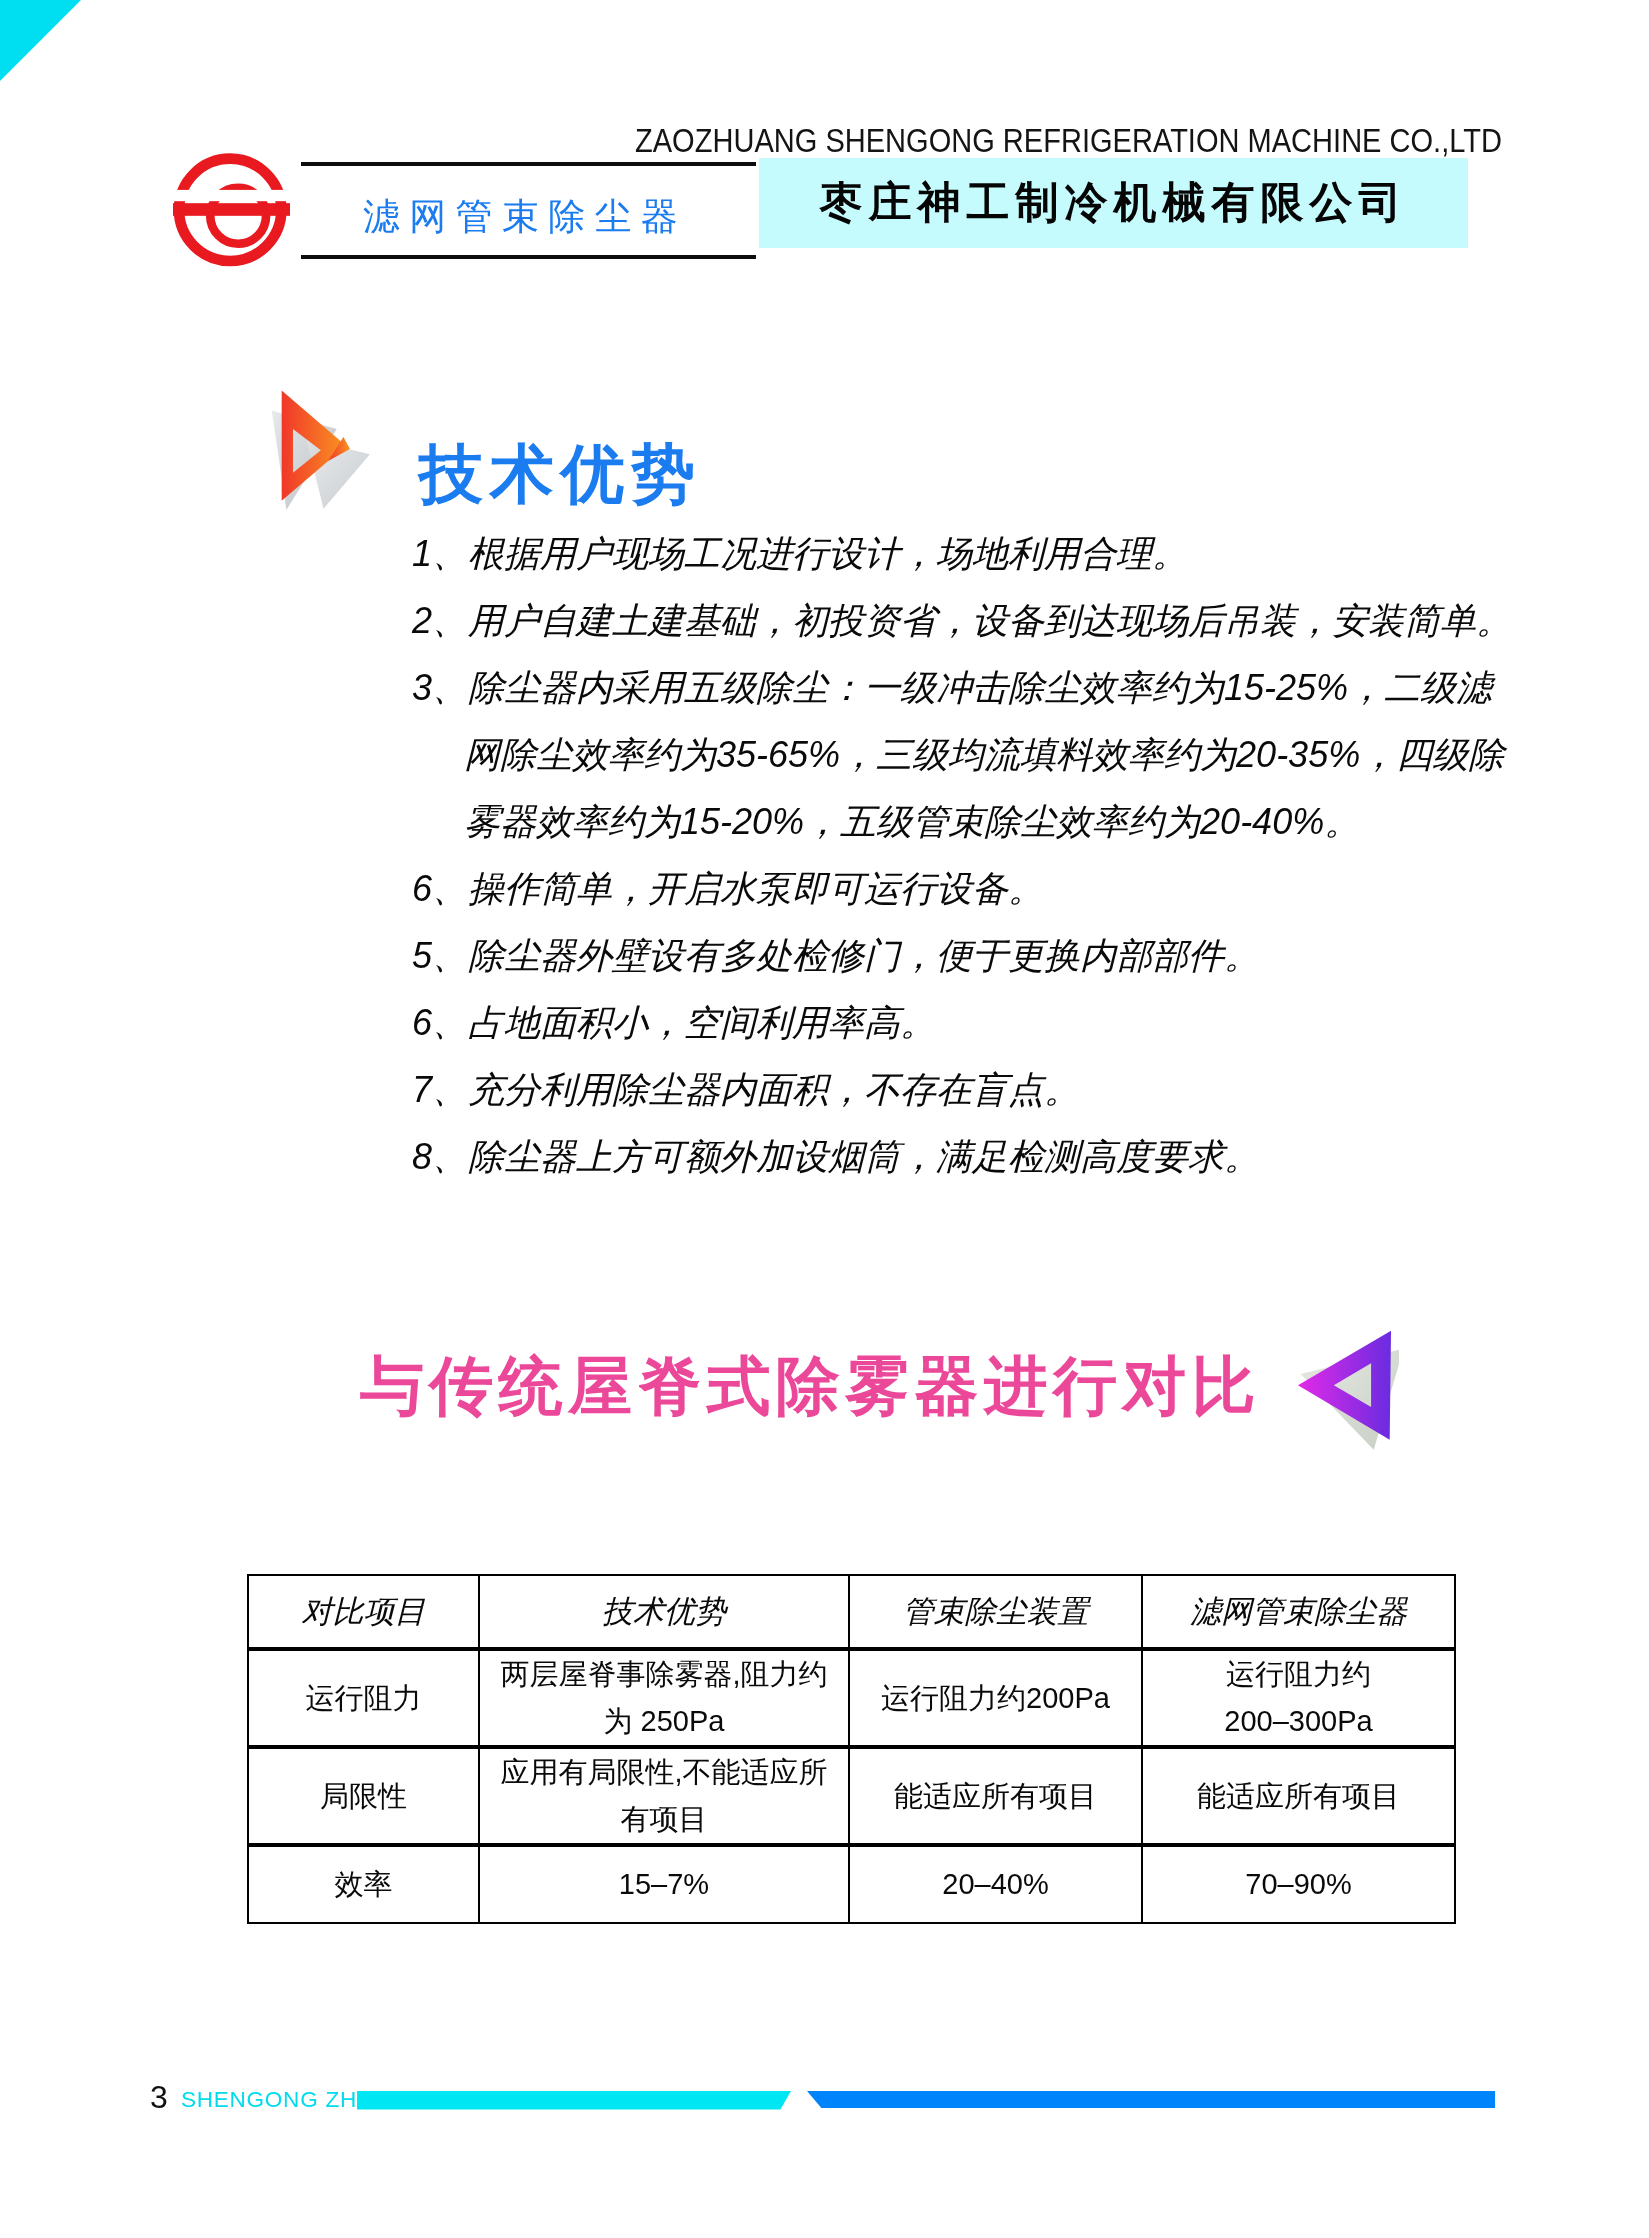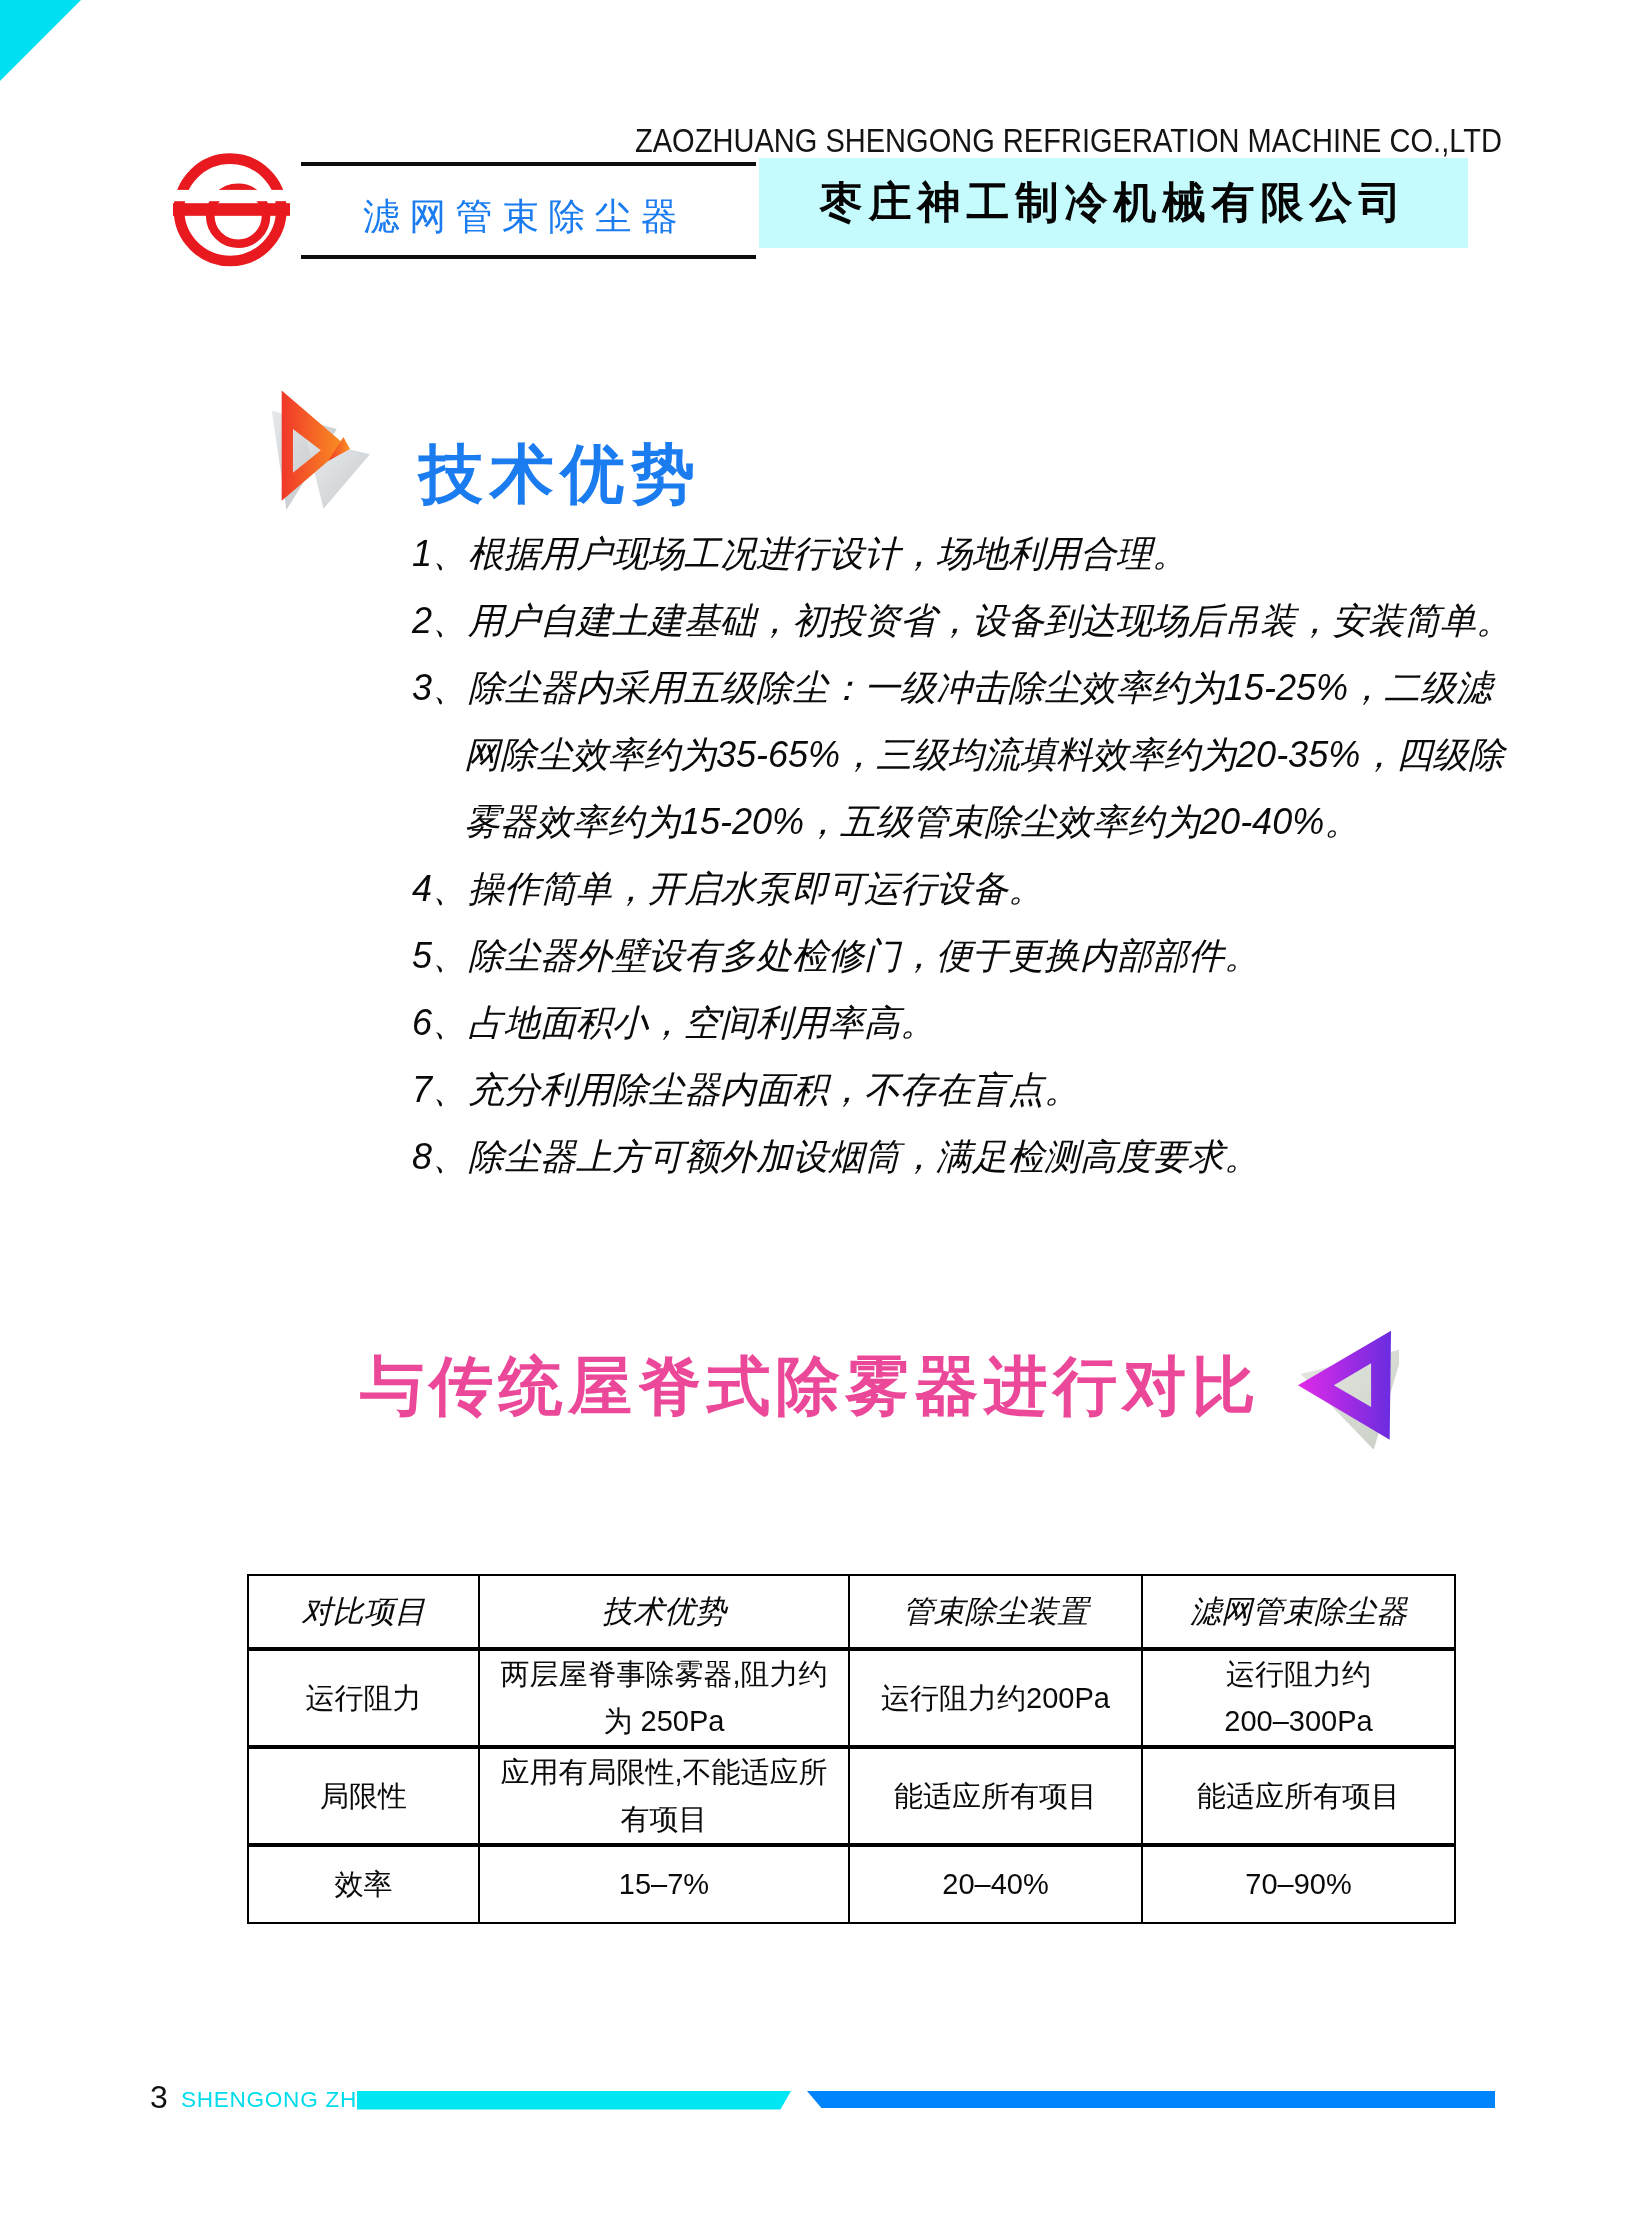--- a/index.html
+++ b/index.html
@@ -97,21 +97,21 @@
     <polygon points="95,128 128,110 118,92" fill="url(#og)"></polygon>
   </svg>
   <div class="tech-title">技术优势</div>
 
   <div class="adv-list">
     <div class="adv-item">1、根据用户现场工况进行设计，场地利用合理。</div>
     <div class="adv-item">2、用户自建土建基础，初投资省，设备到达现场后吊装，安装简单。</div>
     <div class="adv-item">3、除尘器内采用五级除尘：一级冲击除尘效率约为15-25%，二级滤
 网除尘效率约为35-65%，三级均流填料效率约为20-35%，四级除
 雾器效率约为15-20%，五级管束除尘效率约为20-40%。</div>
-    <div class="adv-item">4、操作简单，开启水泵即可运行设备。</div>
+    <div class="adv-item">6、操作简单，开启水泵即可运行设备。</div>
     <div class="adv-item">5、除尘器外壁设有多处检修门，便于更换内部部件。</div>
     <div class="adv-item">6、占地面积小，空间利用率高。</div>
     <div class="adv-item">7、充分利用除尘器内面积，不存在盲点。</div>
     <div class="adv-item">8、除尘器上方可额外加设烟筒，满足检测高度要求。</div>
   </div>
 
   <div class="compare-title">与传统屋脊式除雾器进行对比</div>
 
   <svg class="compare-icon" width="113" height="133" viewBox="0 0 170 200">
     <defs>

